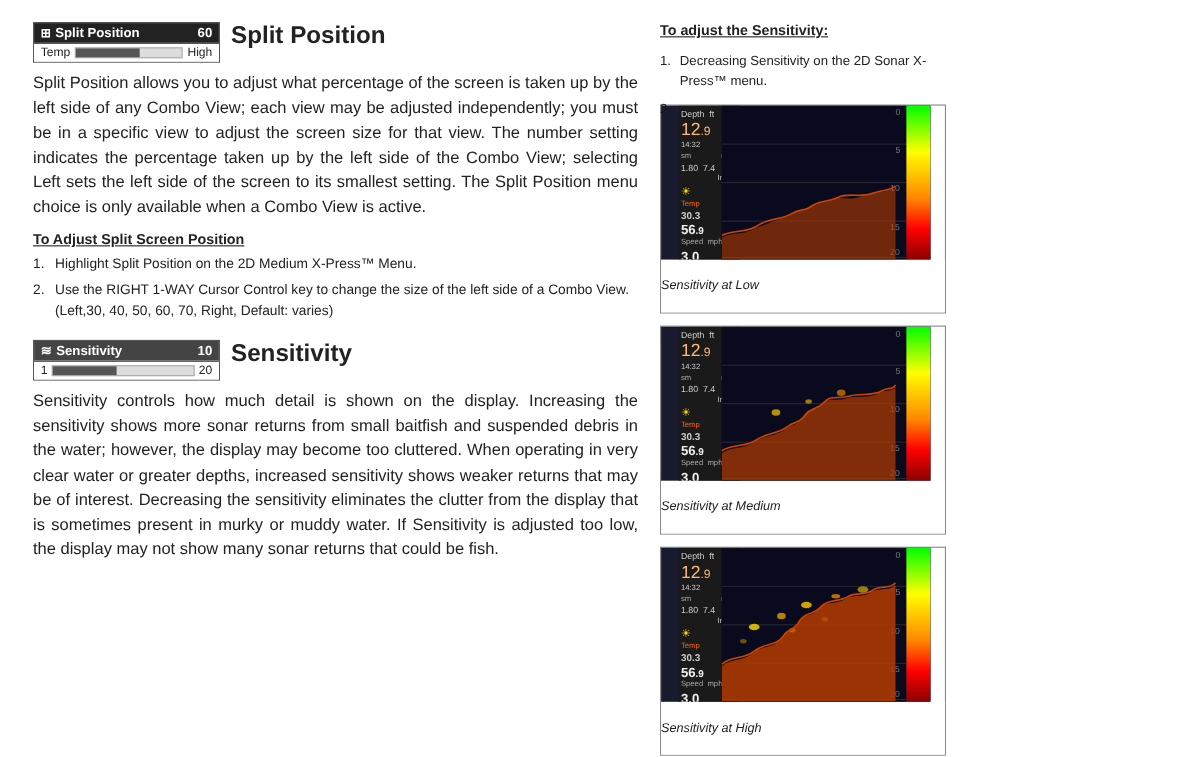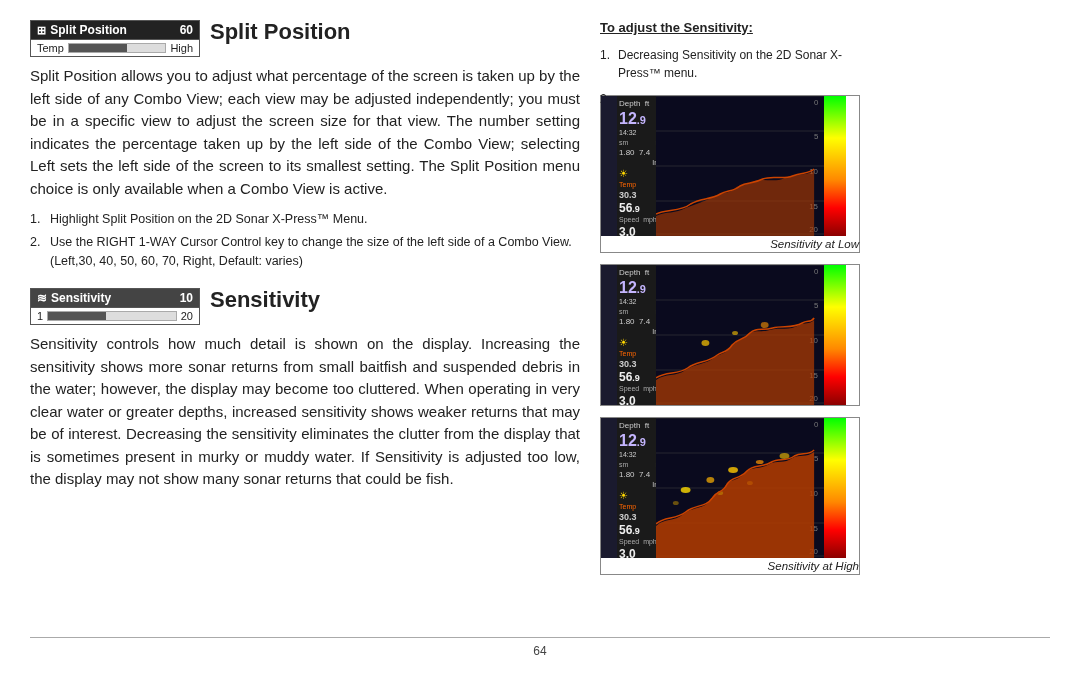--- a/index.html
+++ b/index.html
@@ -178,23 +178,23 @@
 
     .sonar-image {
       width: 245px;
       height: 140px;
       position: relative;
       overflow: hidden;
       background: #1a1a2e;
     }
 
     .sonar-caption {
-      text-align: right;
+      text-align: left;
       font-size: 11.5px;
-      padding: 2px 0;
+      padding: 18px 0;
       font-style: italic;
       background: #fff;
     }
 
     
     .sonar-left-panel {
       position: absolute;
       left: 0;
       top: 0;
       width: 55px;
@@ -210,23 +210,23 @@
     }
 
     .sonar-depth-label {
       color: #ccc;
       font-size: 8px;
       text-align: center;
       line-height: 1.2;
     }
 
     .sonar-depth-big {
-      color: #c4b5fd;
+      color: #fdba74;
       font-size: 16px;
-      font-weight: bold;
+      font-weight: normal;
       line-height: 1;
       text-align: center;
     }
 
     .sonar-depth-big span {
       font-size: 11px;
     }
 
     .sonar-data-row {
       display: flex;
@@ -328,24 +328,25 @@
             </div>
             <span style="font-size:11px;">High</span>
           </div>
         </div>
 
         <div class="section-title-large">Split Position</div>
       </div>
 
       <p class="body-text">Split Position allows you to adjust what percentage of the screen is taken up by the left side of any Combo View; each view may be adjusted independently; you must be in a specific view to adjust the screen size for that view. The number setting indicates the percentage taken up by the left side of the Combo View; selecting Left sets the left side of the screen to its smallest setting. The Split Position menu choice is only available when a Combo View is active.</p>
 
+      <div class="subsection-title">To Adjust Split Screen Position</div>
       <ol class="steps-list">
         <li style="list-style-type:none;">
           <span style="position:absolute;left:0;">1.</span>
-          <span>Highlight Split Position on the 2D Sonar X-Press™ Menu.</span>
+          <span>Highlight Split Position on the 2D Medium X-Press™ Menu.</span>
         </li>
         <li style="list-style-type:none;">
           <span style="position:absolute;left:0;">2.</span>
           <span>Use the RIGHT 1-WAY Cursor Control key to change the size of the left side of a Combo View. (Left,30, 40, 50, 60, 70, Right, Default: varies)</span>
         </li>
       </ol>
 
       <div class="sensitivity-section">
         <div class="section-header">
           <div class="menu-widget-sens">
@@ -463,20 +464,21 @@
               <path d="M0,115 C10,108 20,112 30,105 C40,98 50,100 60,92 C65,88 70,90 75,82 C80,75 85,78 92,70 C98,64 105,68 115,65 C125,62 135,66 145,60 C150,57 155,60 160,55 L160,140 L0,140 Z" fill="rgba(180,60,0,0.7)"></path>
 
               <ellipse cx="50" cy="78" rx="4" ry="3" fill="rgba(255,200,0,0.7)"></ellipse>
               <ellipse cx="80" cy="68" rx="3" ry="2" fill="rgba(255,200,0,0.6)"></ellipse>
               <ellipse cx="110" cy="60" rx="4" ry="3" fill="rgba(255,150,0,0.6)"></ellipse>
               <path d="M0,113 C10,106 22,110 32,103 C42,96 52,98 62,90 C67,86 72,88 77,80 C83,73 88,76 95,68 C101,62 108,66 118,63 C128,60 138,64 148,58 C153,55 157,58 160,53" fill="none" stroke="#cc4400" stroke-width="1.5"></path>
             </svg>
           </div>
           <div class="sonar-colorbar"></div>
         </div>
+        <div class="sonar-caption">Sensitivity at Medium</div>
       </div>
 
       <div class="sonar-panel">
         <div class="sonar-image">
           <div class="sonar-left-panel">
             <div class="sonar-depth-label">Depth&nbsp;&nbsp;ft</div>
             <div class="sonar-depth-big">12<span>.9</span></div>
             <div class="sonar-time">14:32</div>
             <div class="sonar-data-row">
               <span class="sonar-data-val">sm</span>

